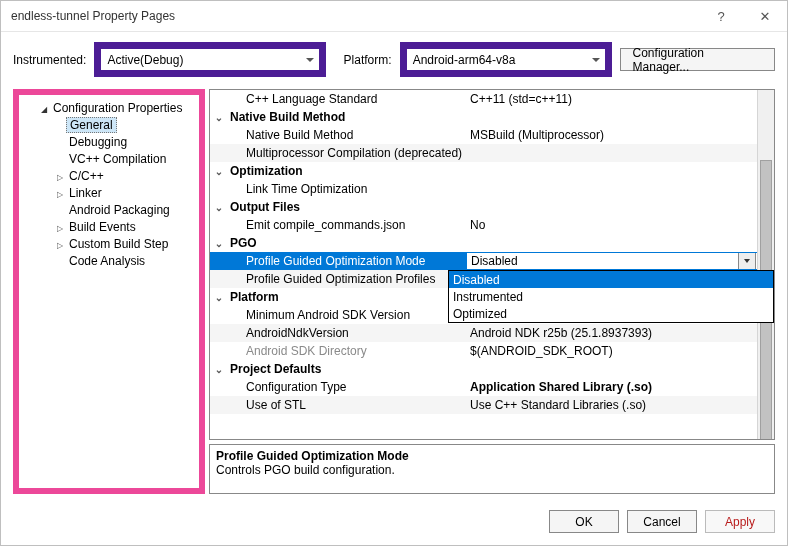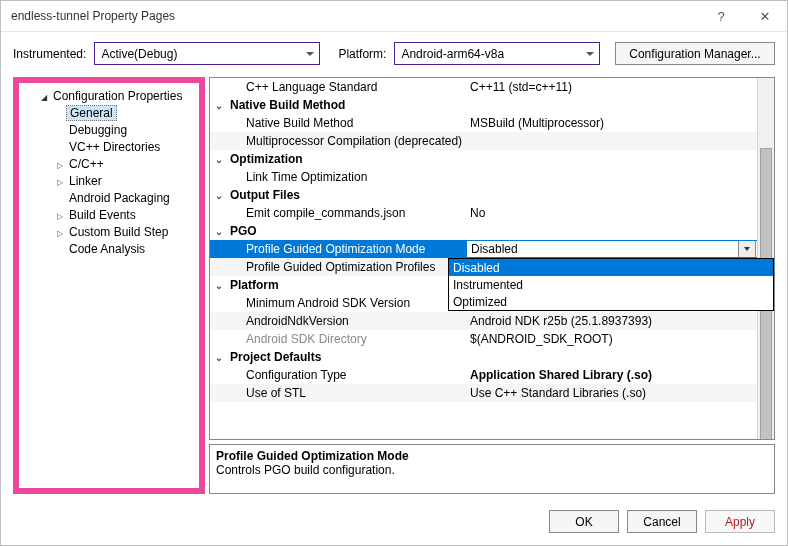--- a/index.html
+++ b/index.html
@@ -35,21 +35,21 @@
     font-size: 13px;
   }
   .toolbar {
     display: flex; align-items: center;
     gap: 8px;
     padding: 10px 12px;
   }
   .toolbar label { color: #000; }
   .combo {
     position: relative;
-    border: 1px solid #4c1d95;
+    border: 7px solid #4c1d95;
     background: #fff;
     height: 21px;
     display: flex; align-items: center;
     padding: 0 18px 0 6px;
     min-width: 60px;
   }
   .combo::after {
     content: "";
     position: absolute; right: 5px; top: 50%;
     width: 0; height: 0; margin-top: -2px;
@@ -205,21 +205,21 @@
           <div class="tree-item selected" style="padding-left: 22px;">
             <span class="chev"></span>
             <span class="lbl">General</span>
           </div>
           <div class="tree-item" style="padding-left: 22px;">
             <span class="chev"></span>
             <span class="lbl">Debugging</span>
           </div>
           <div class="tree-item" style="padding-left: 22px;">
             <span class="chev"></span>
-            <span class="lbl">VC++ Directories</span>
+            <span class="lbl">VC++ Compilation</span>
           </div>
           <div class="tree-item" style="padding-left: 22px;">
             <span class="chev closed"></span>
             <span class="lbl">C/C++</span>
           </div>
           <div class="tree-item" style="padding-left: 22px;">
             <span class="chev closed"></span>
             <span class="lbl">Linker</span>
           </div>
           <div class="tree-item" style="padding-left: 22px;">

